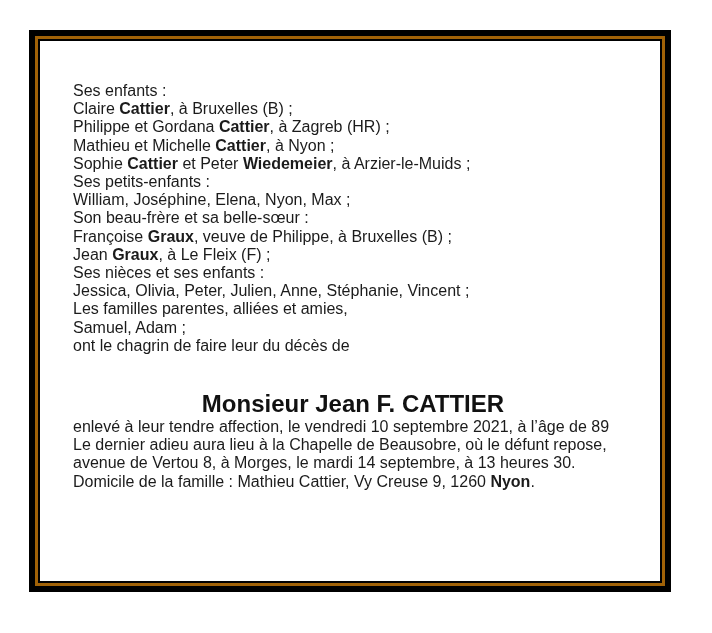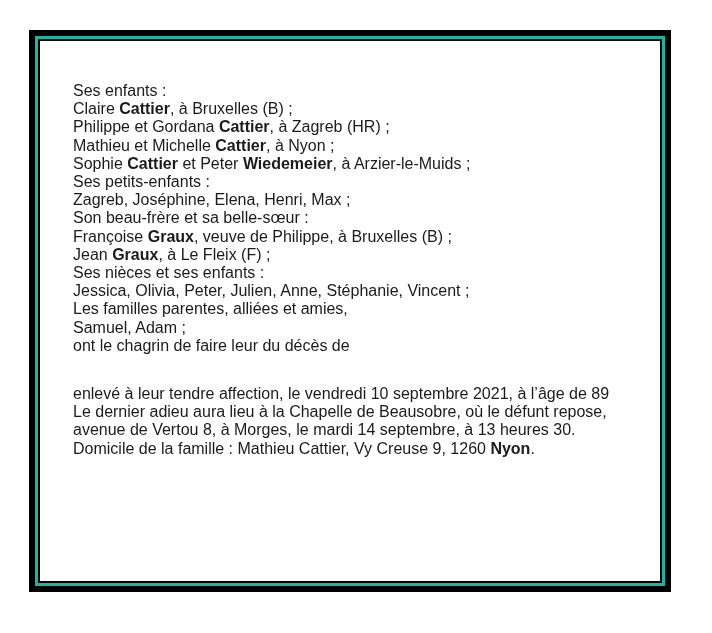--- a/index.html
+++ b/index.html
@@ -9,21 +9,21 @@
     font-family: "Liberation Sans", sans-serif;
     overflow: hidden;
   }
   .page { position: relative; width: 712px; height: 633px; background: #ffffff; }
   .frame {
     position: absolute;
     left: 29px; top: 30px;
     width: 642px; height: 562px;
     border: 6px solid #000000;
     padding: 3px;
-    background: #14b8a6;
+    background: #a16207;
   }
   .frame-inner {
     width: 100%; height: 100%;
     border: 2px solid #000000;
     background: #ffffff;
   }
   .content {
     padding: 41px 27px 0 33px;
     color: #1b1b1b;
     font-size: 16px;
@@ -33,46 +33,47 @@
   .b { font-weight: bold; }
   .title {
     margin-top: 35px;
     font-size: 24px;
     line-height: 28px;
     font-weight: bold;
     text-align: center;
     color: #111111;
     letter-spacing: 0;
   }
-  .closing-block { margin-top: 30px; }
+  .closing-block { }
 </style>
 </head>
 <body>
 
 <div class="page">
   <div class="frame">
     <div class="frame-inner">
       <div class="content">
         <div class="body-block">
             <div class="line"><span>Ses enfants :</span></div>
             <div class="line"><span>Claire </span><span class="b">Cattier</span><span>, à Bruxelles (B) ;</span></div>
             <div class="line"><span>Philippe et Gordana </span><span class="b">Cattier</span><span>, à Zagreb (HR) ;</span></div>
             <div class="line"><span>Mathieu et Michelle </span><span class="b">Cattier</span><span>, à Nyon ;</span></div>
             <div class="line"><span>Sophie </span><span class="b">Cattier</span><span> et Peter </span><span class="b">Wiedemeier</span><span>, à Arzier-le-Muids ;</span></div>
             <div class="line"><span>Ses petits-enfants :</span></div>
-            <div class="line"><span>Zagreb, Joséphine, Elena, Henri, Max ;</span></div>
+            <div class="line"><span>William, Joséphine, Elena, Nyon, Max ;</span></div>
             <div class="line"><span>Son beau-frère et sa belle-sœur :</span></div>
             <div class="line"><span>Françoise </span><span class="b">Graux</span><span>, veuve de Philippe, à Bruxelles (B) ;</span></div>
             <div class="line"><span>Jean </span><span class="b">Graux</span><span>, à Le Fleix (F) ;</span></div>
             <div class="line"><span>Ses nièces et ses enfants :</span></div>
             <div class="line"><span>Jessica, Olivia, Peter, Julien, Anne, Stéphanie, Vincent ;</span></div>
             <div class="line"><span>Les familles parentes, alliées et amies,</span></div>
             <div class="line"><span>Samuel, Adam ;</span></div>
             <div class="line"><span>ont le chagrin de faire leur du décès de</span></div>
           </div>
+        <div class="title">Monsieur Jean F. CATTIER</div>
         <div class="closing-block">
             <div class="line"><span>enlevé à leur tendre affection, le vendredi 10 septembre 2021, à l’âge de 89</span></div>
             <div class="line"><span>Le dernier adieu aura lieu à la Chapelle de Beausobre, où le défunt repose,</span></div>
             <div class="line"><span>avenue de Vertou 8, à Morges, le mardi 14 septembre, à 13 heures 30.</span></div>
             <div class="line"><span>Domicile de la famille : Mathieu Cattier, Vy Creuse 9, 1260 </span><span class="b">Nyon</span><span>.</span></div>
           </div>
       </div>
     </div>
   </div>
 </div>

